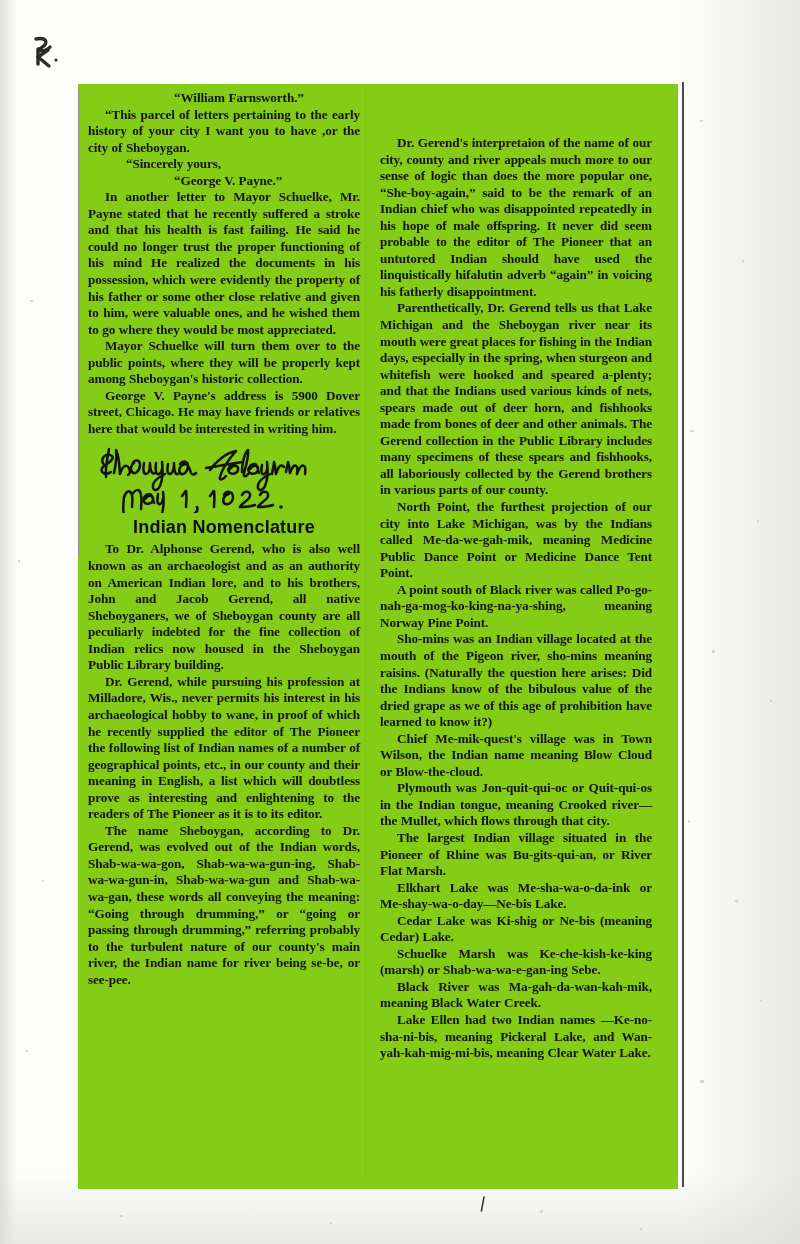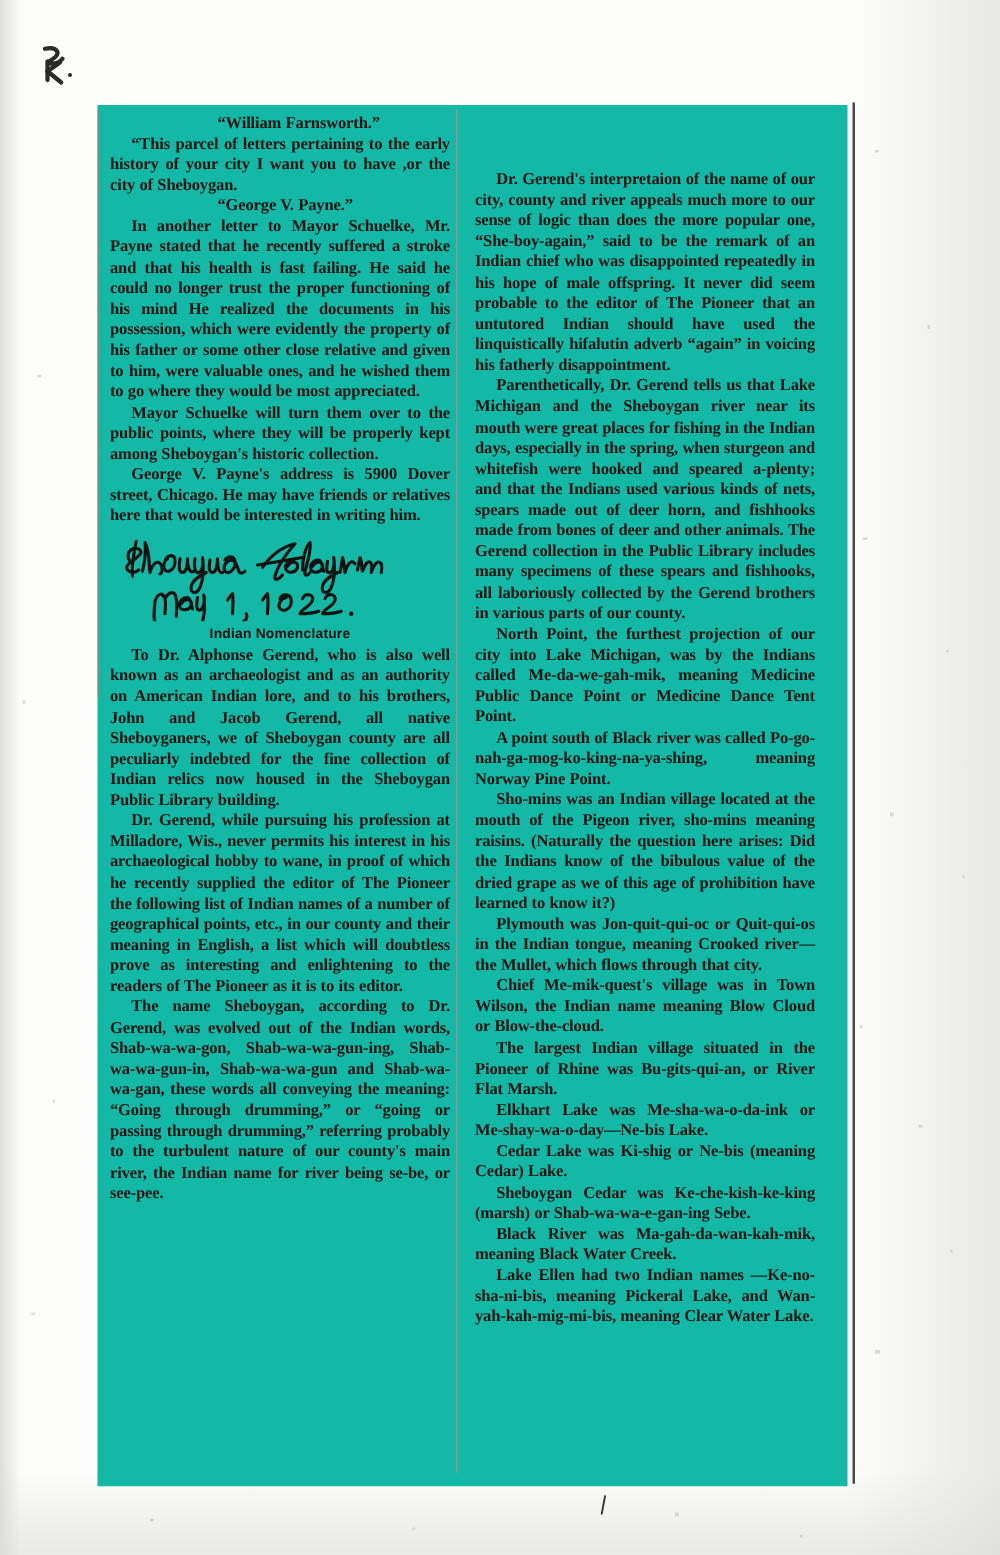--- a/index.html
+++ b/index.html
@@ -49,21 +49,21 @@
     opacity: .5;
   }
 
   
   #clipping {
     position: absolute;
     left: 78px;
     top: 84px;
     width: 600px;
     height: 1105px;
-    background: #14b8a6;
+    background: #84cc16;
   }
   .clip-rule-left {
     position: absolute;
     left: 0; top: 4px;
     width: 1px; height: 470px;
     background: #8d8d8a;
   }
   .clip-rule-right {
     position: absolute;
     right: -6px; top: -2px;
@@ -97,21 +97,21 @@
     letter-spacing: -0.1px;
     word-spacing: 0.3px;
     -webkit-font-smoothing: none;
   }
   .col p.indent-wide { text-indent: 38px; }
   .col p.indent-xwide { text-indent: 86px; }
 
   .subhead {
     margin: 0;
     font-family: "Liberation Sans", sans-serif;
-    font-size: 11px;
+    font-size: 18px;
     font-weight: 700;
     text-align: center;
     letter-spacing: 0.2px;
     color: #100f0e;
     padding: 2px 0 3px 0;
   }
 
   
   .handwriting-block {
     position: relative;
@@ -185,20 +185,21 @@
 <div id="clipping">
 
   <div class="clip-rule-left"></div>
   <div class="clip-rule-mid"></div>
   <div class="clip-rule-right"></div>
 
   <div class="col" id="col-left">
 
     <p class="indent-xwide">“William Farnsworth.”</p>
     <p>“This parcel of letters pertaining to the early history of your city I want you to have ,or the city of Sheboygan.</p>
+    <p class="indent-wide">“Sincerely yours,</p>
     <p class="indent-xwide">“George V. Payne.”</p>
     <p>In another letter to Mayor Schuelke, Mr. Payne stated that he recently suffered a stroke and that his health is fast failing. He said he could no longer trust the proper functioning of his mind He realized the documents in his possession, which were evidently the property of his father or some other close relative and given to him, were valuable ones, and he wished them to go where they would be most appreciated.</p>
     <p>Mayor Schuelke will turn them over to the public points, where they will be properly kept among Sheboygan's historic collection.</p>
     <p>George V. Payne's address is 5900 Dover street, Chicago. He may have friends or relatives here that would be interested in writing him.</p>
 
     <div class="handwriting-block">
       <svg class="hw-svg" width="268" height="74" viewBox="0 0 268 74" aria-hidden="true">
         <title>Sheboygan Telegram</title>
         <g fill="none" stroke="#121210" stroke-width="2.5" stroke-linecap="round" stroke-linejoin="round">
 
@@ -241,23 +242,23 @@
     <p>Dr. Gerend, while pursuing his profession at Milladore, Wis., never permits his interest in his archaeological hobby to wane, in proof of which he recently supplied the editor of The Pioneer the following list of Indian names of a number of geographical points, etc., in our county and their meaning in English, a list which will doubtless prove as interesting and enlightening to the readers of The Pioneer as it is to its editor.</p>
     <p>The name Sheboygan, according to Dr. Gerend, was evolved out of the Indian words, Shab-wa-wa-gon, Shab-wa-wa-gun-ing, Shab-wa-wa-gun-in, Shab-wa-wa-gun and Shab-wa-wa-gan, these words all conveying the meaning: “Going through drumming,” or “going or passing through drumming,” referring probably to the turbulent nature of our county's main river, the Indian name for river being se-be, or see-pee.</p>
   </div>
 
   <div class="col" id="col-right">
     <p>Dr. Gerend's interpretaion of the name of our city, county and river appeals much more to our sense of logic than does the more popular one, “She-boy-again,” said to be the remark of an Indian chief who was disappointed repeatedly in his hope of male offspring. It never did seem probable to the editor of The Pioneer that an untutored Indian should have used the linquistically hifalutin adverb “again” in voicing his fatherly disappointment.</p>
     <p>Parenthetically, Dr. Gerend tells us that Lake Michigan and the Sheboygan river near its mouth were great places for fishing in the Indian days, especially in the spring, when sturgeon and whitefish were hooked and speared a-plenty; and that the Indians used various kinds of nets, spears made out of deer horn, and fishhooks made from bones of deer and other animals. The Gerend collection in the Public Library includes many specimens of these spears and fishhooks, all laboriously collected by the Gerend brothers in various parts of our county.</p>
     <p>North Point, the furthest projection of our city into Lake Michigan, was by the Indians called Me-da-we-gah-mik, meaning Medicine Public Dance Point or Medicine Dance Tent Point.</p>
     <p>A point south of Black river was called Po-go-nah-ga-mog-ko-king-na-ya-shing, meaning Norway Pine Point.</p>
     <p>Sho-mins was an Indian village located at the mouth of the Pigeon river, sho-mins meaning raisins. (Naturally the question here arises: Did the Indians know of the bibulous value of the dried grape as we of this age of prohibition have learned to know it?)</p>
+    <p>Chief Me-mik-quest's village was in Town Wilson, the Indian name meaning Blow Cloud or Blow-the-cloud.</p>
     <p>Plymouth was Jon-quit-qui-oc or Quit-qui-os in the Indian tongue, meaning Crooked river—the Mullet, which flows through that city.</p>
-    <p>Chief Me-mik-quest's village was in Town Wilson, the Indian name meaning Blow Cloud or Blow-the-cloud.</p>
     <p>The largest Indian village situated in the Pioneer of Rhine was Bu-gits-qui-an, or River Flat Marsh.</p>
     <p>Elkhart Lake was Me-sha-wa-o-da-ink or Me-shay-wa-o-day—Ne-bis Lake.</p>
     <p>Cedar Lake was Ki-shig or Ne-bis (meaning Cedar) Lake.</p>
-    <p>Sheboygan Cedar was Ke-che-kish-ke-king (marsh) or Shab-wa-wa-e-gan-ing Sebe.</p>
+    <p>Schuelke Marsh was Ke-che-kish-ke-king (marsh) or Shab-wa-wa-e-gan-ing Sebe.</p>
     <p>Black River was Ma-gah-da-wan-kah-mik, meaning Black Water Creek.</p>
     <p>Lake Ellen had two Indian names —Ke-no-sha-ni-bis, meaning Pickeral Lake, and Wan-yah-kah-mig-mi-bis, meaning Clear Water Lake.</p>
   </div>
 
 </div>
 
 </body></html>

